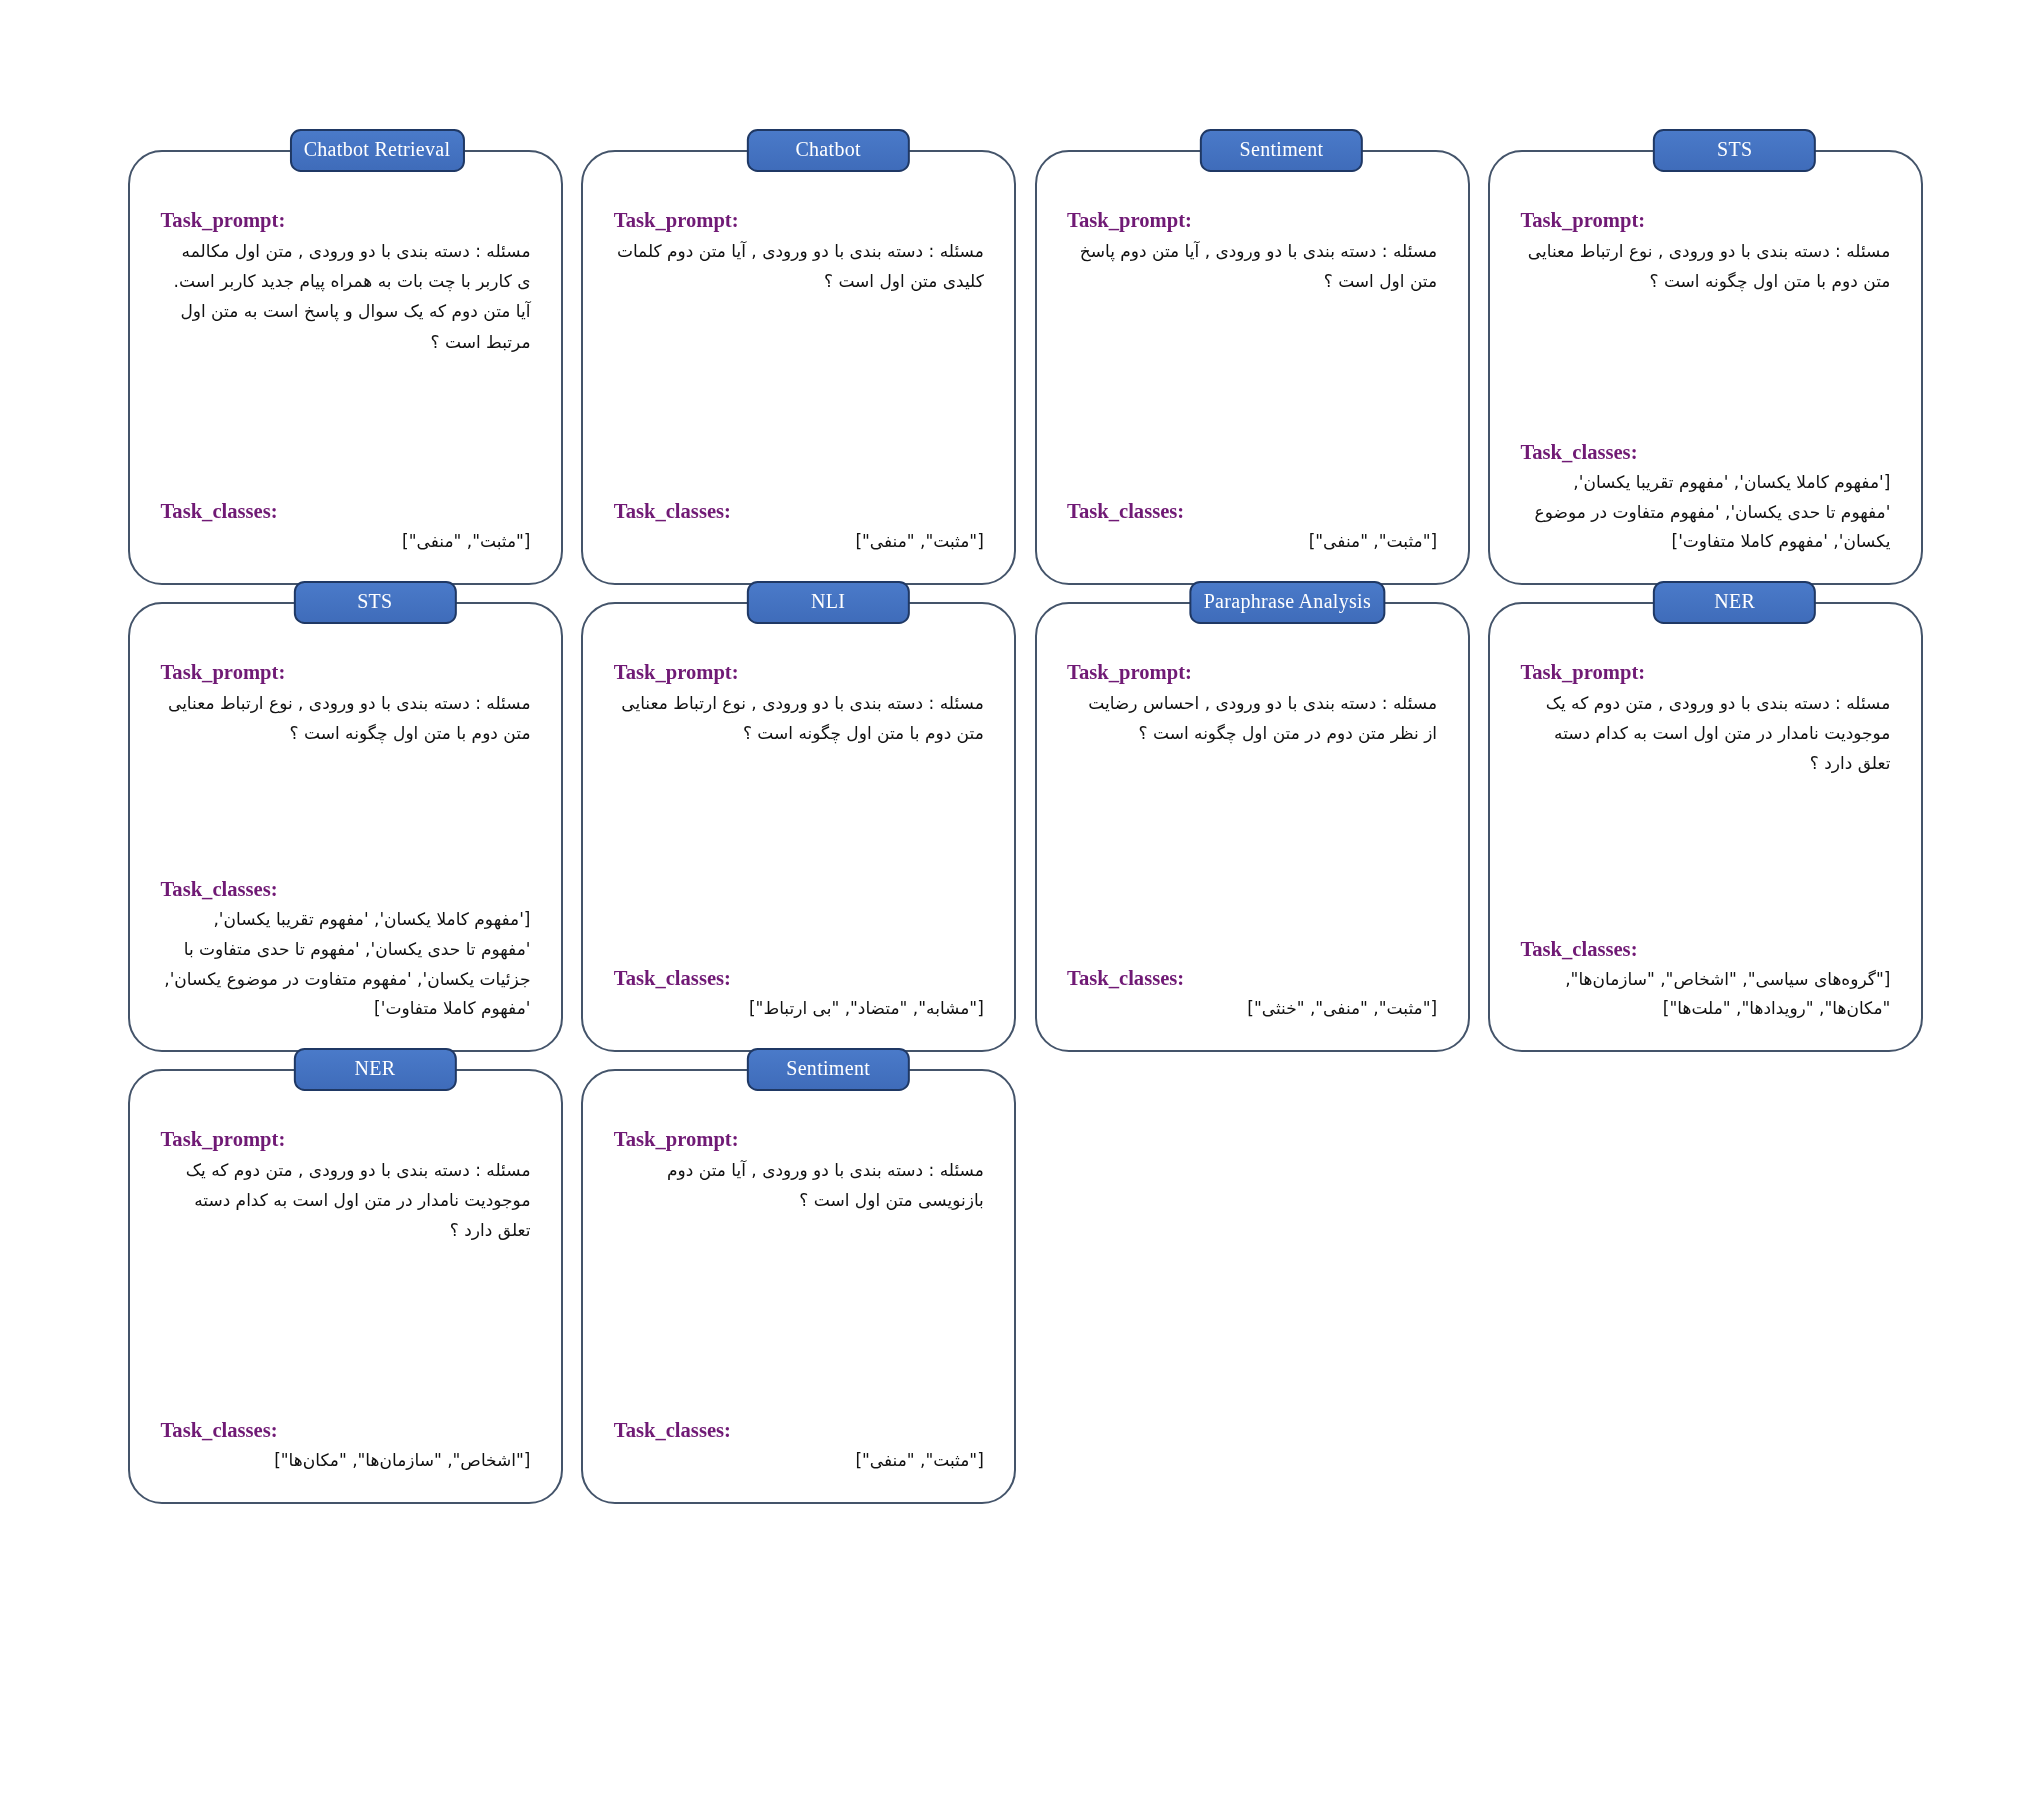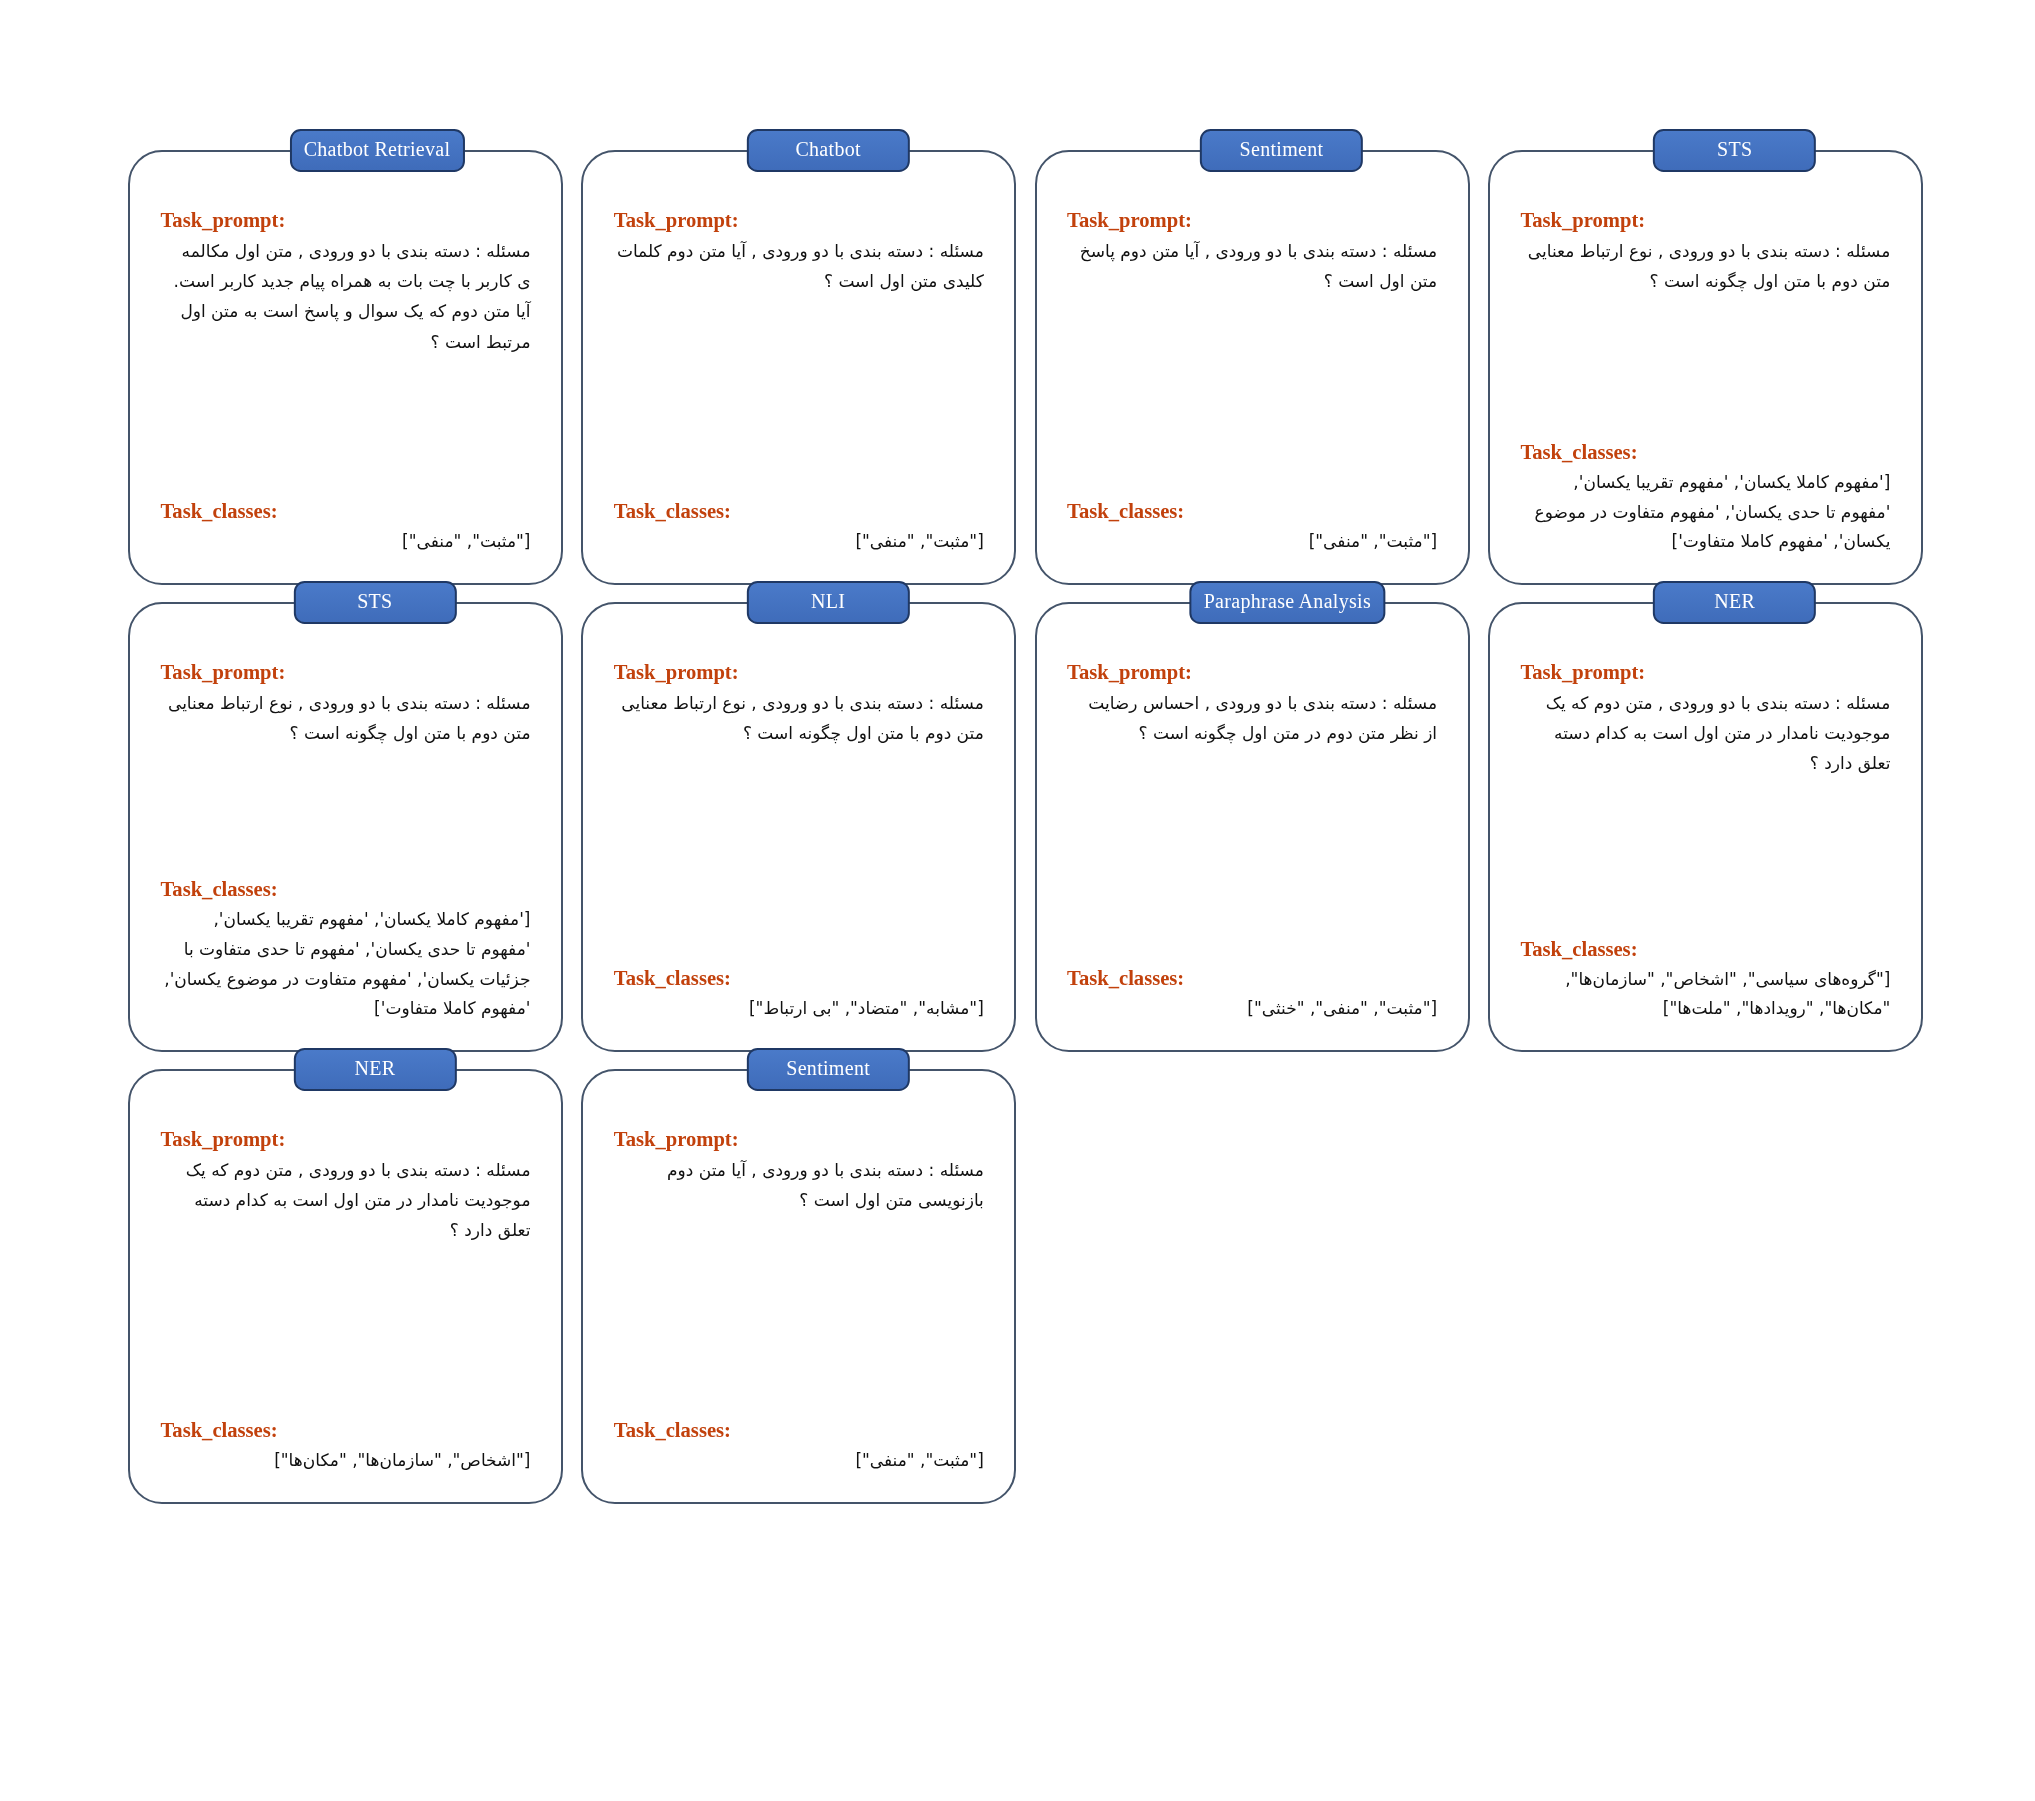--- a/index.html
+++ b/index.html
@@ -74,21 +74,21 @@
     text-align: center;
     font-family: "Liberation Serif", "DejaVu Serif", serif;
     letter-spacing: 0.3px;
     white-space: nowrap;
     box-sizing: border-box;
     z-index: 5;
   }
 
   
   .section-label {
-    color: #c2410c;
+    color: #701a75;
     font-weight: bold;
     font-size: 20.6px;
     line-height: 1.2;
     font-family: "Liberation Serif", "DejaVu Serif", serif;
     margin-bottom: 3.1px;
   }
 
   .fa-text {
     direction: rtl;
     unicode-bidi: embed;

